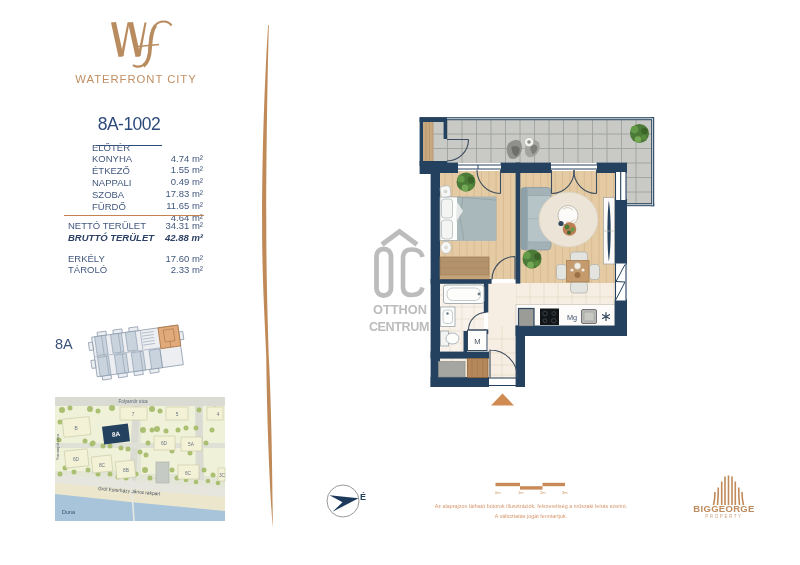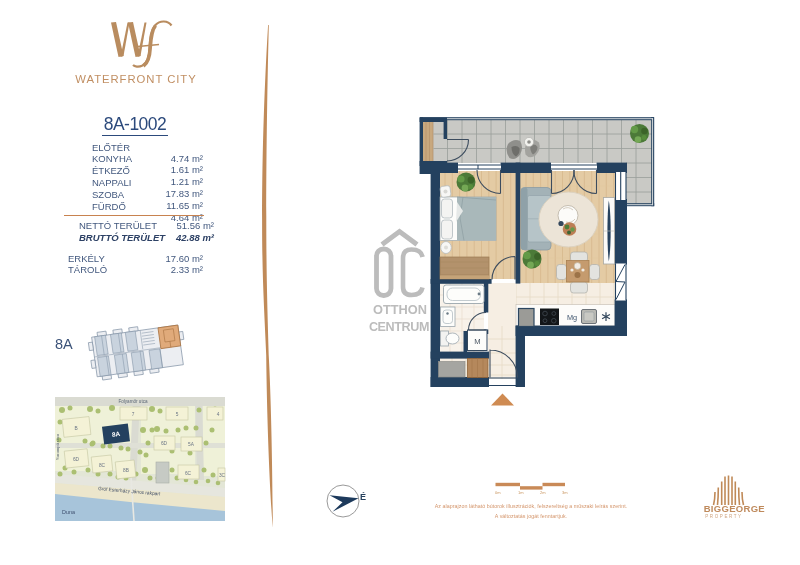--- a/index.html
+++ b/index.html
@@ -3,64 +3,64 @@
 <meta charset="utf-8">
 <style>
 html,body{margin:0;padding:0;background:#fff;}
 #page{position:relative;width:800px;height:559px;background:#fff;overflow:hidden;
   font-family:"Liberation Sans",sans-serif;border-radius:15px;}
 .abs{position:absolute;}
 #wfw{position:absolute;left:100px;top:8px;width:80px;height:64px;color:#b3895e;
   font-family:"Liberation Serif",serif;}
 #wfcity{position:absolute;left:60px;top:72.5px;width:152px;text-align:center;
   font-size:11.3px;letter-spacing:0.95px;color:#c18f63;}
-#title{position:absolute;left:102px;top:114px;width:66px;text-align:center;
-  font-size:17.5px;letter-spacing:-0.5px;color:#2c4a7c;border-bottom:1.6px solid #2c4a7c;padding-bottom:0;}
+#title{position:absolute;left:96px;top:114px;width:66px;text-align:center;
+  font-size:17.5px;letter-spacing:-0.5px;color:#2c4a7c;border-bottom:1.6px solid #2c4a7c;padding-bottom:10px;}
 #tbl{position:absolute;left:68px;top:141.5px;width:135px;font-size:9.5px;color:#42587e;}
 #tbl .r{height:11.95px;line-height:11.95px;position:relative;padding-left:24px;}
 #tbl .v{position:absolute;right:0;top:11px;}
 #oline{position:absolute;left:64px;top:215px;width:140px;height:1.4px;background:#c8824f;}
-#tbl2{position:absolute;left:79px;top:220px;width:135px;font-size:9.5px;color:#42587e;}
+#tbl2{position:absolute;left:68px;top:220px;width:135px;font-size:9.5px;color:#42587e;}
 #tbl2 .r{height:11.6px;line-height:11.6px;position:relative;}
 #tbl2 .v{position:absolute;right:0;top:0;}
 #tbl3{position:absolute;left:68px;top:252.5px;width:135px;font-size:9.5px;color:#42587e;}
 #tbl3 .r{height:11.7px;line-height:11.7px;position:relative;}
 #tbl3 .v{position:absolute;right:0;top:0;}
 #lbl8a{position:absolute;left:55px;top:336px;font-size:14.5px;color:#3b5278;}
 #disc{position:absolute;left:380px;top:501px;width:302px;text-align:center;
   font-size:5.3px;line-height:10px;color:#d3946a;letter-spacing:0.05px;}
-#bgname{position:absolute;left:683px;top:503px;width:82px;text-align:right;
+#bgname{position:absolute;left:683px;top:503px;width:82px;text-align:center;
   font-size:9.5px;font-weight:bold;letter-spacing:0.3px;color:#bf8a5c;}
 #bgprop{position:absolute;left:683px;top:514px;width:82px;text-align:center;
   font-size:4.5px;letter-spacing:1.6px;color:#cfa480;}
 svg text{font-family:"Liberation Sans",sans-serif;}
 </style>
 </head>
 <body>
 <div id="page">
 
 <div id="wfw"></div>
 
 <div id="wfcity">WATERFRONT CITY</div>
 
 <div id="title">8A-1002</div>
 
 <div id="tbl">
 <div class="r">ELŐTÉR<span class="v">4.74 m²</span></div>
-<div class="r">KONYHA<span class="v">1.61 m²</span></div>
-<div class="r">ÉTKEZŐ<span class="v">1.21 m²</span></div>
+<div class="r">KONYHA<span class="v">1.55 m²</span></div>
+<div class="r">ÉTKEZŐ<span class="v">0.49 m²</span></div>
 <div class="r">NAPPALI<span class="v">17.83 m²</span></div>
 <div class="r">SZOBA<span class="v">11.65 m²</span></div>
 <div class="r">FÜRDŐ<span class="v">4.64 m²</span></div>
 </div>
 
 <div id="oline"></div>
 
 <div id="tbl2">
-<div class="r">NETTÓ TERÜLET<span class="v">51.56 m²</span></div>
+<div class="r">NETTÓ TERÜLET<span class="v">34.31 m²</span></div>
 <div class="r" style="font-weight:bold;color:#2d4165;font-style:italic;">BRUTTÓ TERÜLET<span class="v">42.88 m²</span></div>
 </div>
 
 <div id="tbl3">
 <div class="r">ERKÉLY<span class="v">17.60 m²</span></div>
 <div class="r">TÁROLÓ<span class="v">2.33 m²</span></div>
 </div>
 
 <div id="lbl8a">8A</div>
 

